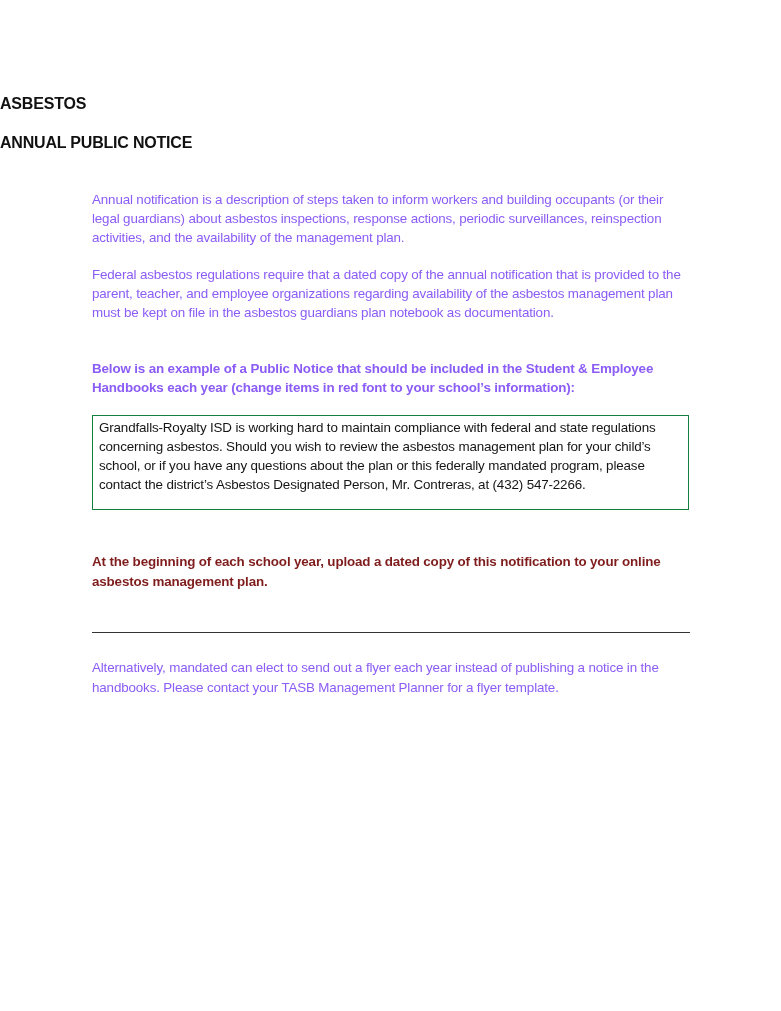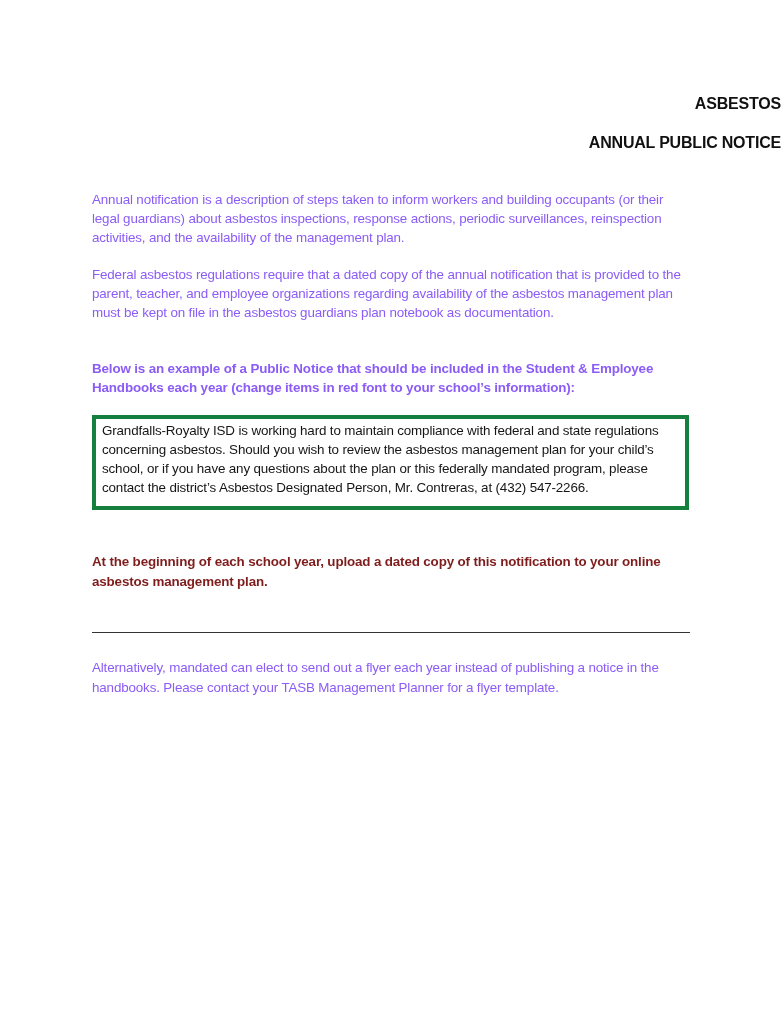--- a/index.html
+++ b/index.html
@@ -19,21 +19,21 @@
       position: absolute;
       left: 0; top: 0;
       width: 781px;
       height: 1011px;
       background: #ffffff;
     }
     .title {
       position: absolute;
       left: 0;
       width: 781px;
-      text-align: right;
+      text-align: left;
       font-weight: bold;
       font-size: 16px;
       color: #111;
       letter-spacing: -0.2px;
     }
     .title.t1 { top: 95px; }
     .title.t2 { top: 134px; }
     .para {
       position: absolute;
       left: 92px;
@@ -45,21 +45,21 @@
     }
     .p1 { top: 190px; }
     .p2 { top: 265px; }
     .p3 { top: 359px; font-weight: bold; }
     .notice-box {
       position: absolute;
       left: 92px;
       top: 415px;
       width: 597px;
       height: 95px;
-      border: 4px solid #15803d;
+      border: 1px solid #15803d;
       box-sizing: border-box;
       padding: 2px 6px 0 6px;
       font-size: 13.4px;
       line-height: 19px;
       color: #151515;
       letter-spacing: -0.15px;
     }
     .instruction {
       position: absolute;
       left: 92px;

